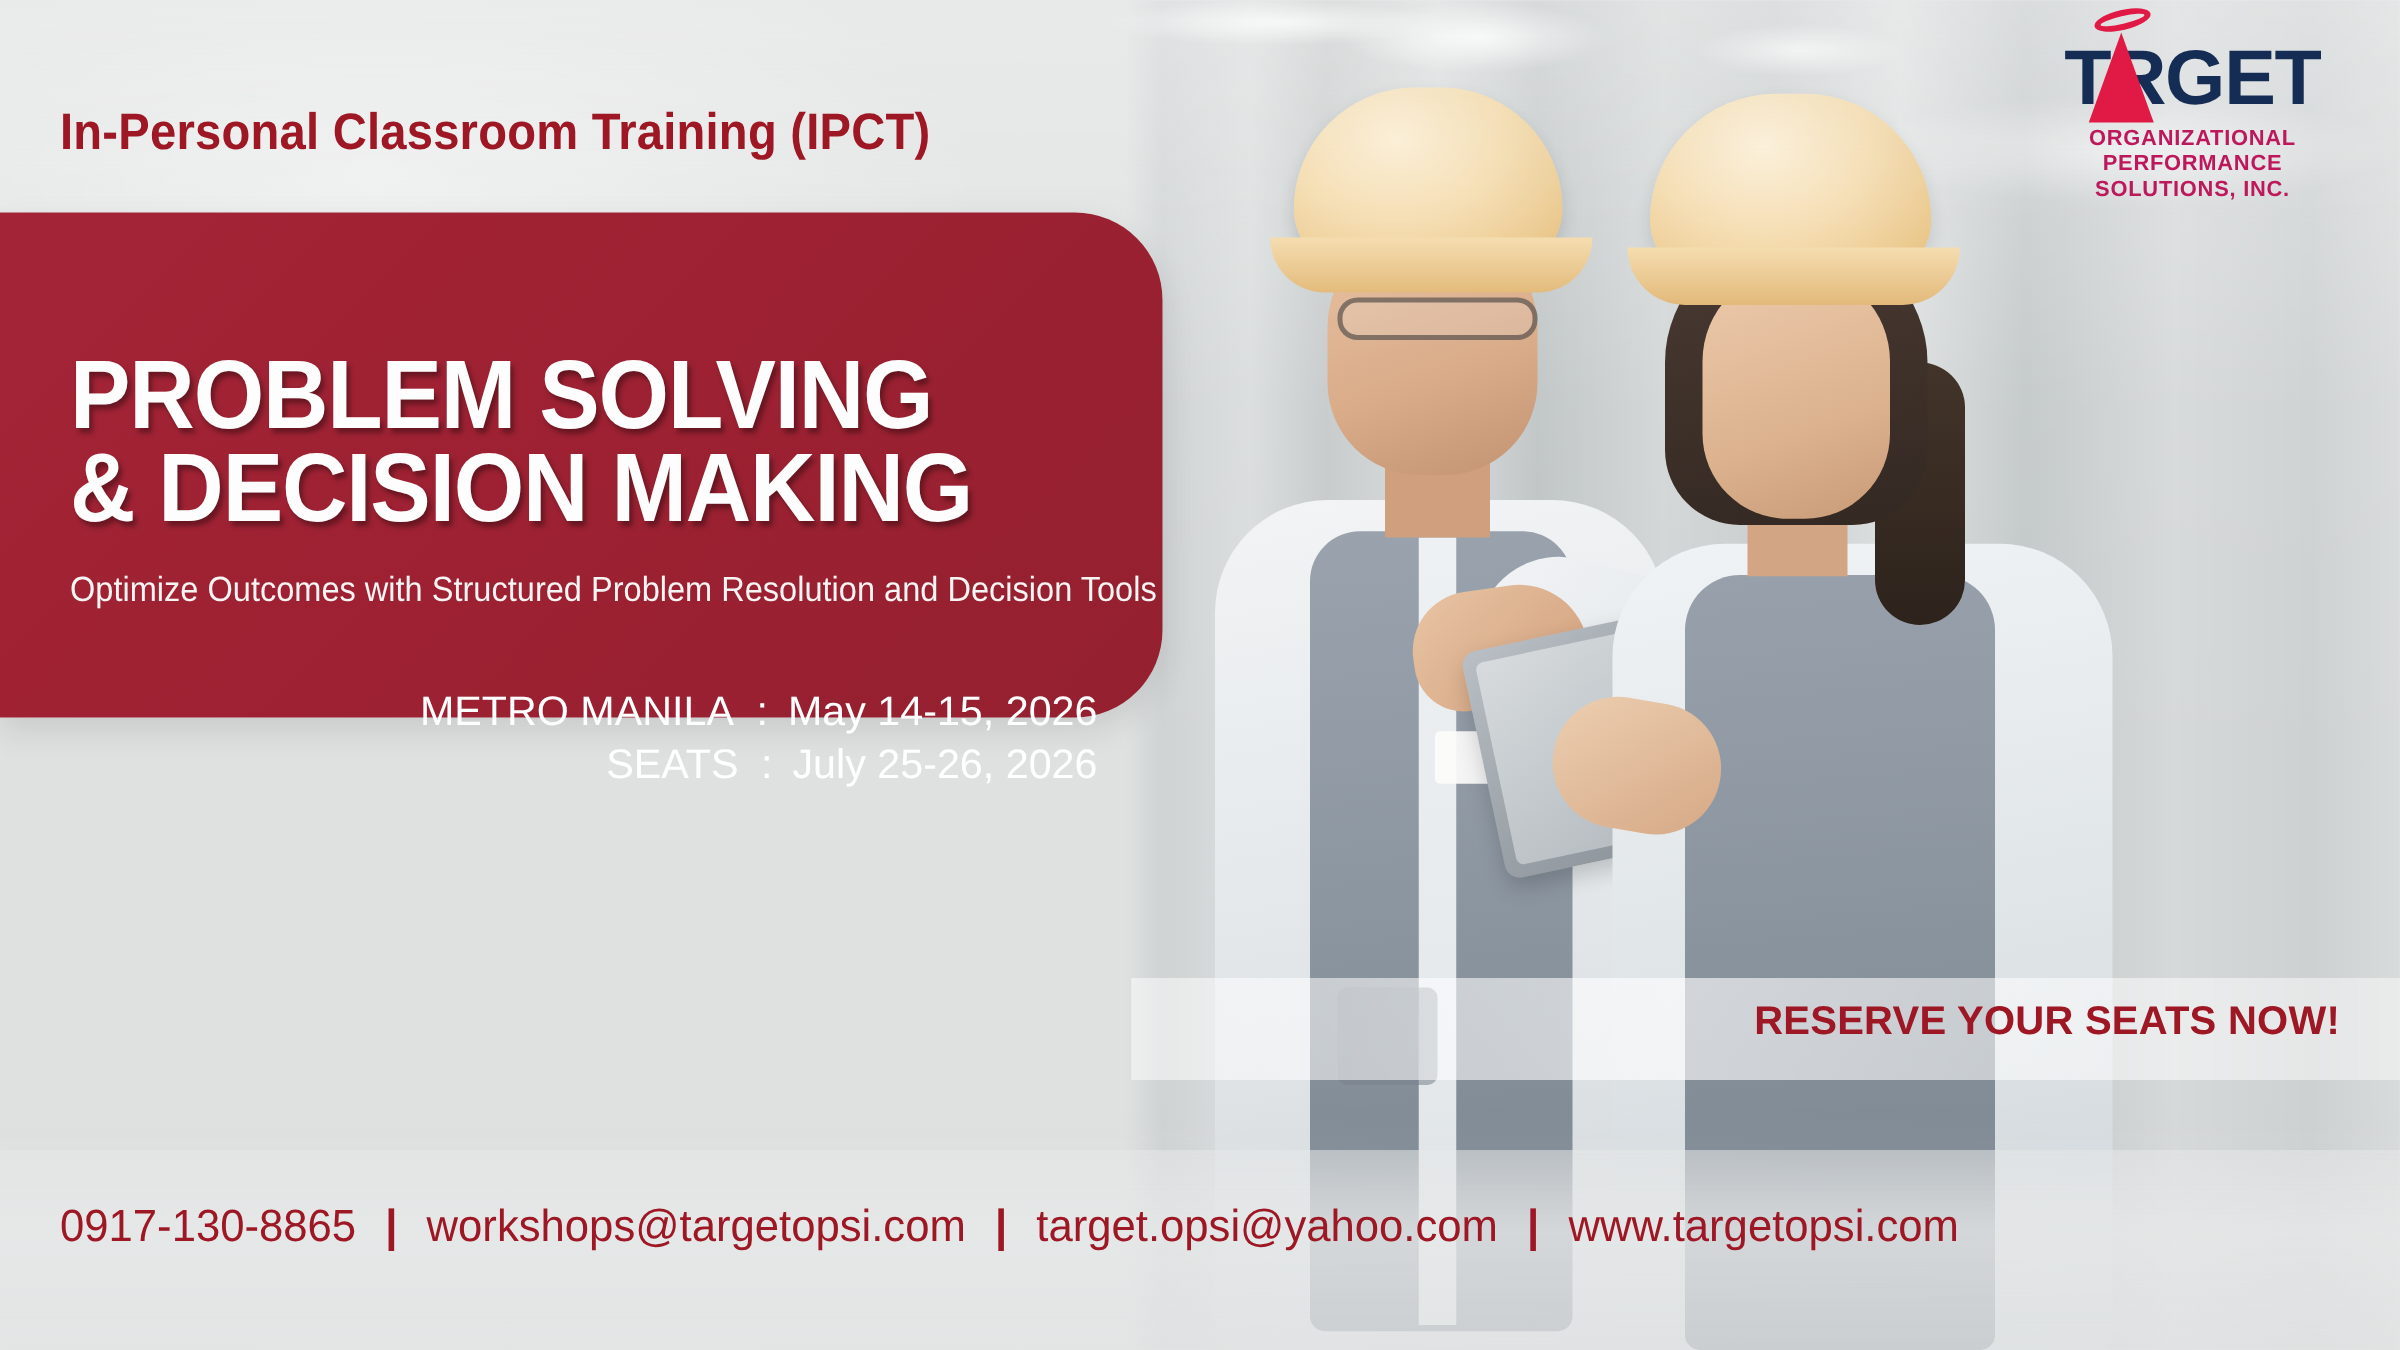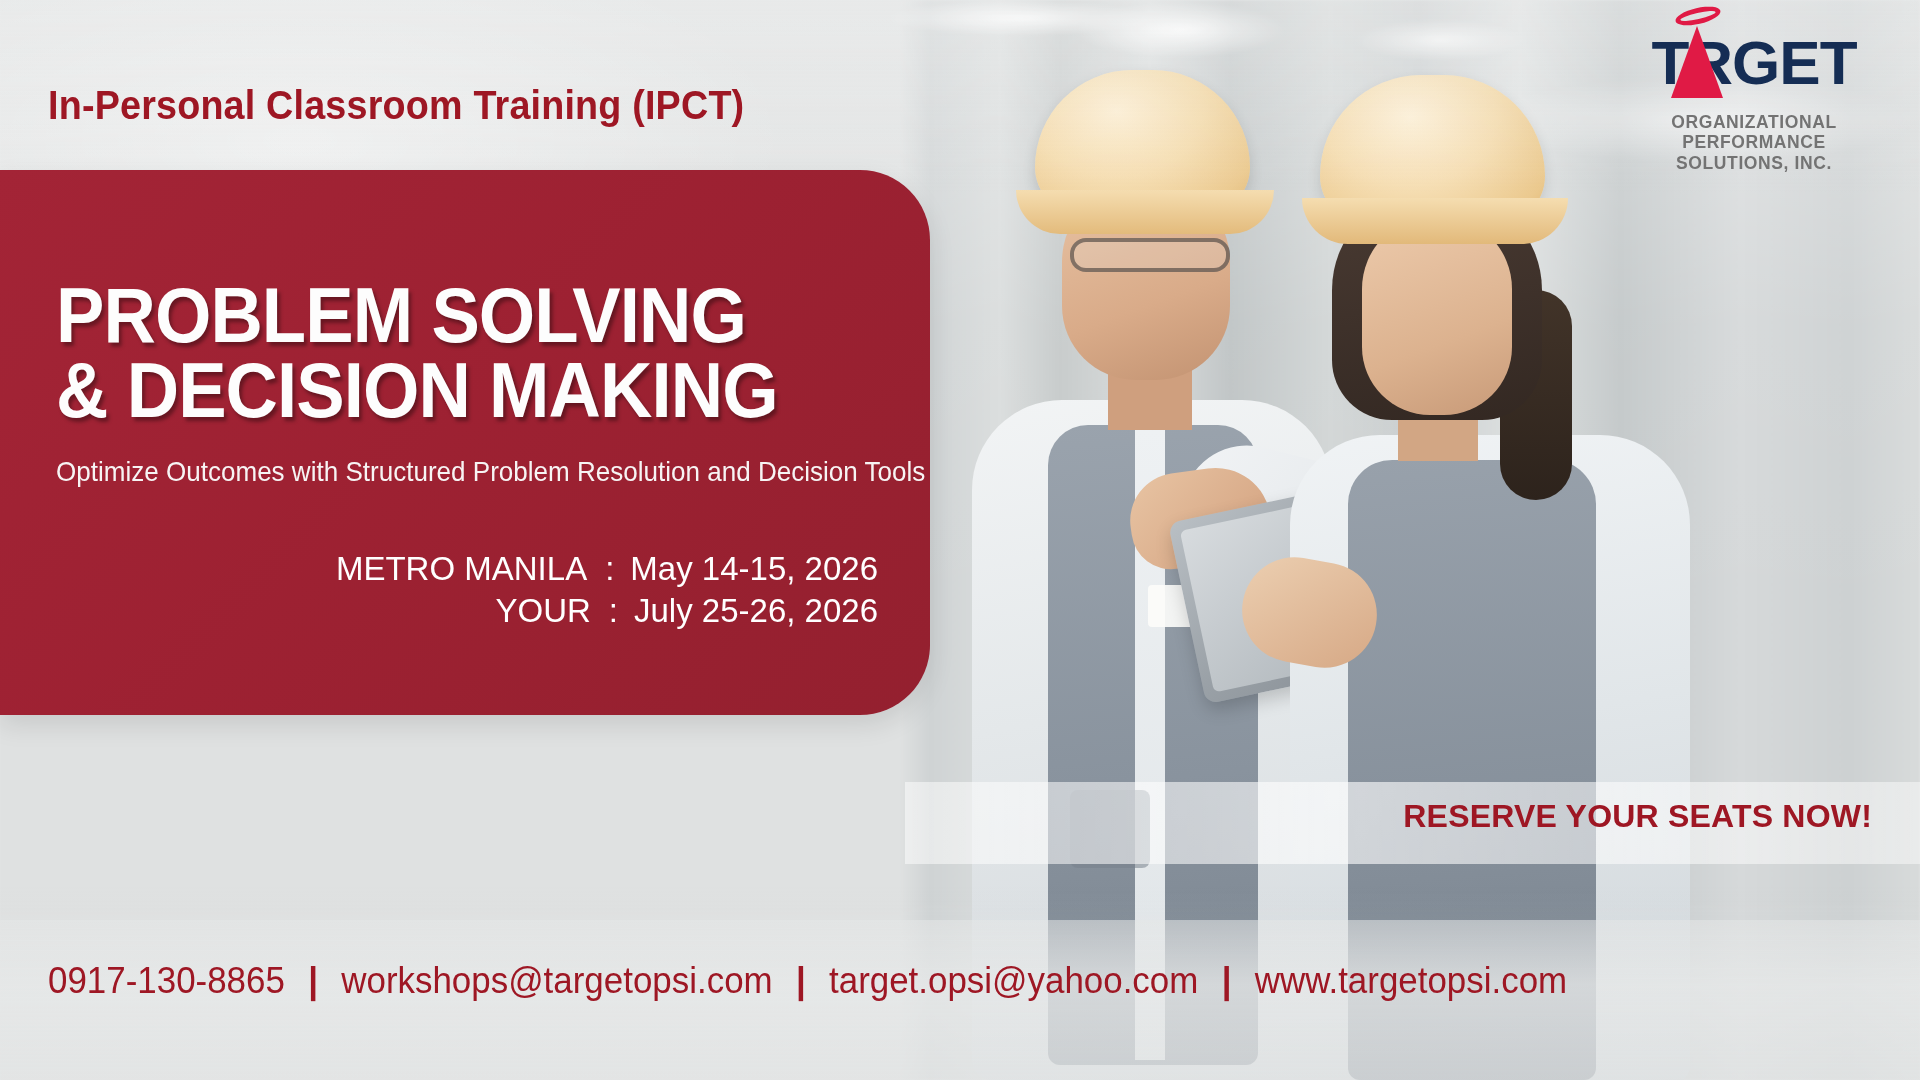--- a/index.html
+++ b/index.html
@@ -188,28 +188,28 @@
     position:absolute; left:8px; top:0px; width:46px; height:16px;
     border:5px solid #e01a45; border-radius:50%;
     transform:rotate(-13deg);
   }
   #logo-a-body {
     position:absolute; left:4px; top:18px; width:0; height:0;
     border-left:26px solid transparent; border-right:26px solid transparent;
     border-bottom:72px solid #e01a45;
   }
   #logo-tagline {
-    margin-top:18px; color:#737373; font-size:17.5px; font-weight:700;
+    margin-top:6px; color:#be185d; font-size:17.5px; font-weight:700;
     line-height:1.16; letter-spacing:.6px;
     font-family:"Liberation Sans", sans-serif;
   }
 
   
   #red-panel {
-    position:absolute; left:0; top:170px; width:930px; height:545px;
+    position:absolute; left:0; top:170px; width:930px; height:404px;
     background:linear-gradient(135deg,#a32436 0%,#9d2132 48%,#94202f 100%);
     border-radius:0 70px 70px 0;
     box-shadow:0 10px 26px rgba(0,0,0,.10);
   }
 
   #course-title {
     position:absolute; left:56px; top:108px;
     color:#fdfdfd; font-weight:800; font-size:78px; line-height:.96;
     letter-spacing:-1px; white-space:nowrap;
     text-shadow:3px 4px 4px rgba(0,0,0,.35);
@@ -325,21 +325,21 @@
 
   <div id="course-subtitle">Optimize Outcomes with Structured Problem Resolution and Decision Tools</div>
 
   <div id="schedule">
     <div class="sched-row">
       <span class="sched-city">METRO MANILA</span>
       <span class="sched-sep">:</span>
       <span class="sched-date">May 14-15, 2026</span>
     </div>
     <div class="sched-row">
-      <span class="sched-city">YOUR</span>
+      <span class="sched-city">SEATS</span>
       <span class="sched-sep">:</span>
       <span class="sched-date">July 25-26, 2026</span>
     </div>
   </div>
 
 </div>
 
 <div id="cta-band"></div>
 <div id="cta-text">RESERVE YOUR SEATS NOW!</div>
 

